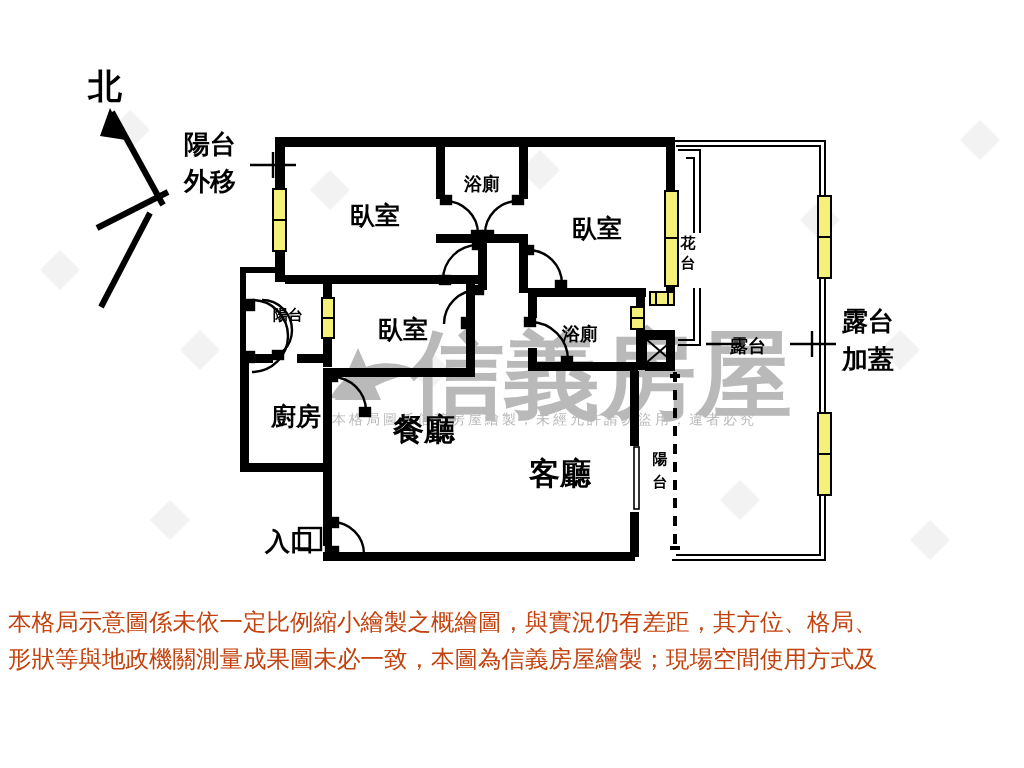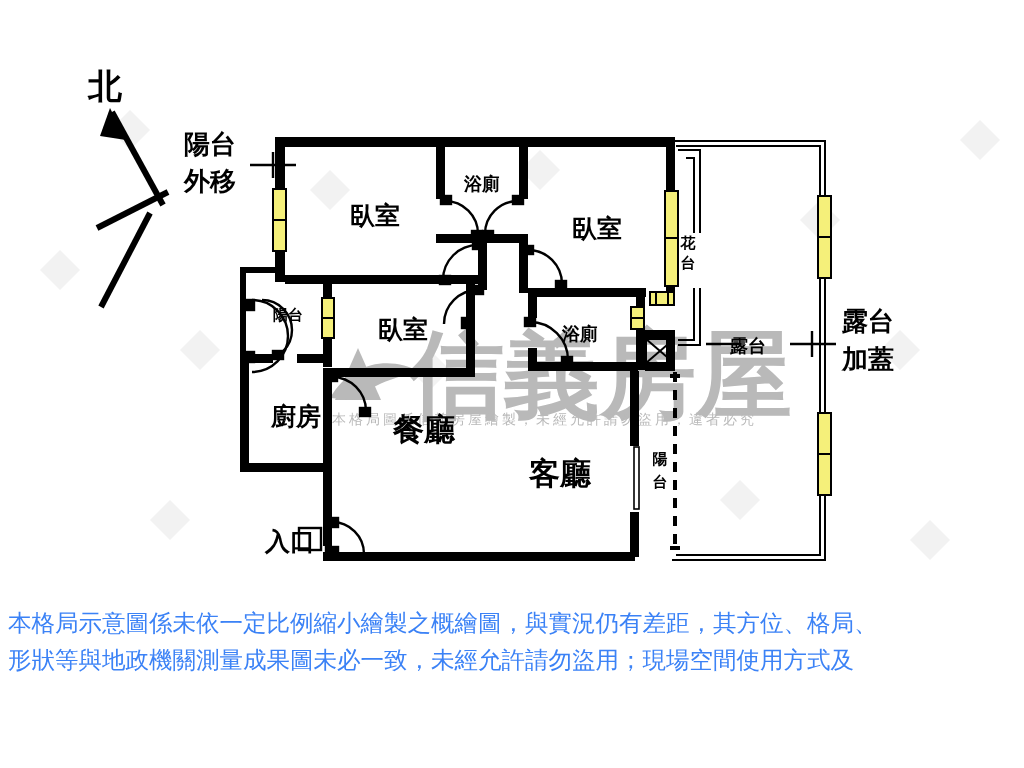--- a/index.html
+++ b/index.html
@@ -1,23 +1,23 @@
 <!DOCTYPE html>
 <html><head>
 <meta charset="utf-8">
 <style>
   html,body{margin:0;padding:0;background:#ffffff;}
   body{width:1024px;height:768px;overflow:hidden;
        font-family:"Liberation Serif","DejaVu Serif",serif;color:#000;}
   #page{position:relative;width:1024px;height:768px;background:#fff;}
   #plan{position:absolute;left:0;top:0;width:1024px;height:600px;}
   .disclaimer{position:absolute;left:8px;top:605px;width:1008px;
-              font-family:Liberation Sans, sans-serif;
+              font-family:Liberation Mono, monospace;
               font-size:23.5px;line-height:37px;letter-spacing:0px;
-              color:#3b82f6;text-align:left;}
+              color:#c2410c;text-align:left;}
   .disclaimer div{white-space:nowrap;}
   svg text{font-family:"Liberation Serif","DejaVu Serif",serif;fill:#000;}
   .rm{font-size:25px;font-weight:bold;}
   .rm-lg{font-size:31px;font-weight:bold;}
   .rm-sm{font-size:18px;font-weight:bold;}
   .rm-xs{font-size:15px;font-weight:bold;}
   .lbl{font-size:26px;font-weight:bold;}
   .wmbig{font-size:96px;font-weight:bold;fill:#b9b9b9;}
   .wmsmall{font-size:14px;fill:#b9b9b9;letter-spacing:3px;}
 </style>
@@ -283,16 +283,16 @@
       <text class="rm-lg" text-anchor="middle" x="560" y="484">客廳</text>
       <text class="rm-xs" text-anchor="middle" x="660" y="464">陽</text>
       <text class="rm-xs" text-anchor="middle" x="660" y="487">台</text>
       <text class="rm" text-anchor="middle" x="290" y="550">入口</text>
     </g>
 
   </svg>
 
   <div class="disclaimer">
     <div>本格局示意圖係未依一定比例縮小繪製之概繪圖，與實況仍有差距，其方位、格局、</div>
-    <div>形狀等與地政機關測量成果圖未必一致，未經允許請勿盜用；現場空間使用方式及</div>
+    <div>形狀等與地政機關測量成果圖未必一致，本圖為信義房屋繪製；現場空間使用方式及</div>
   </div>
 
 </div>
 
 </body></html>

